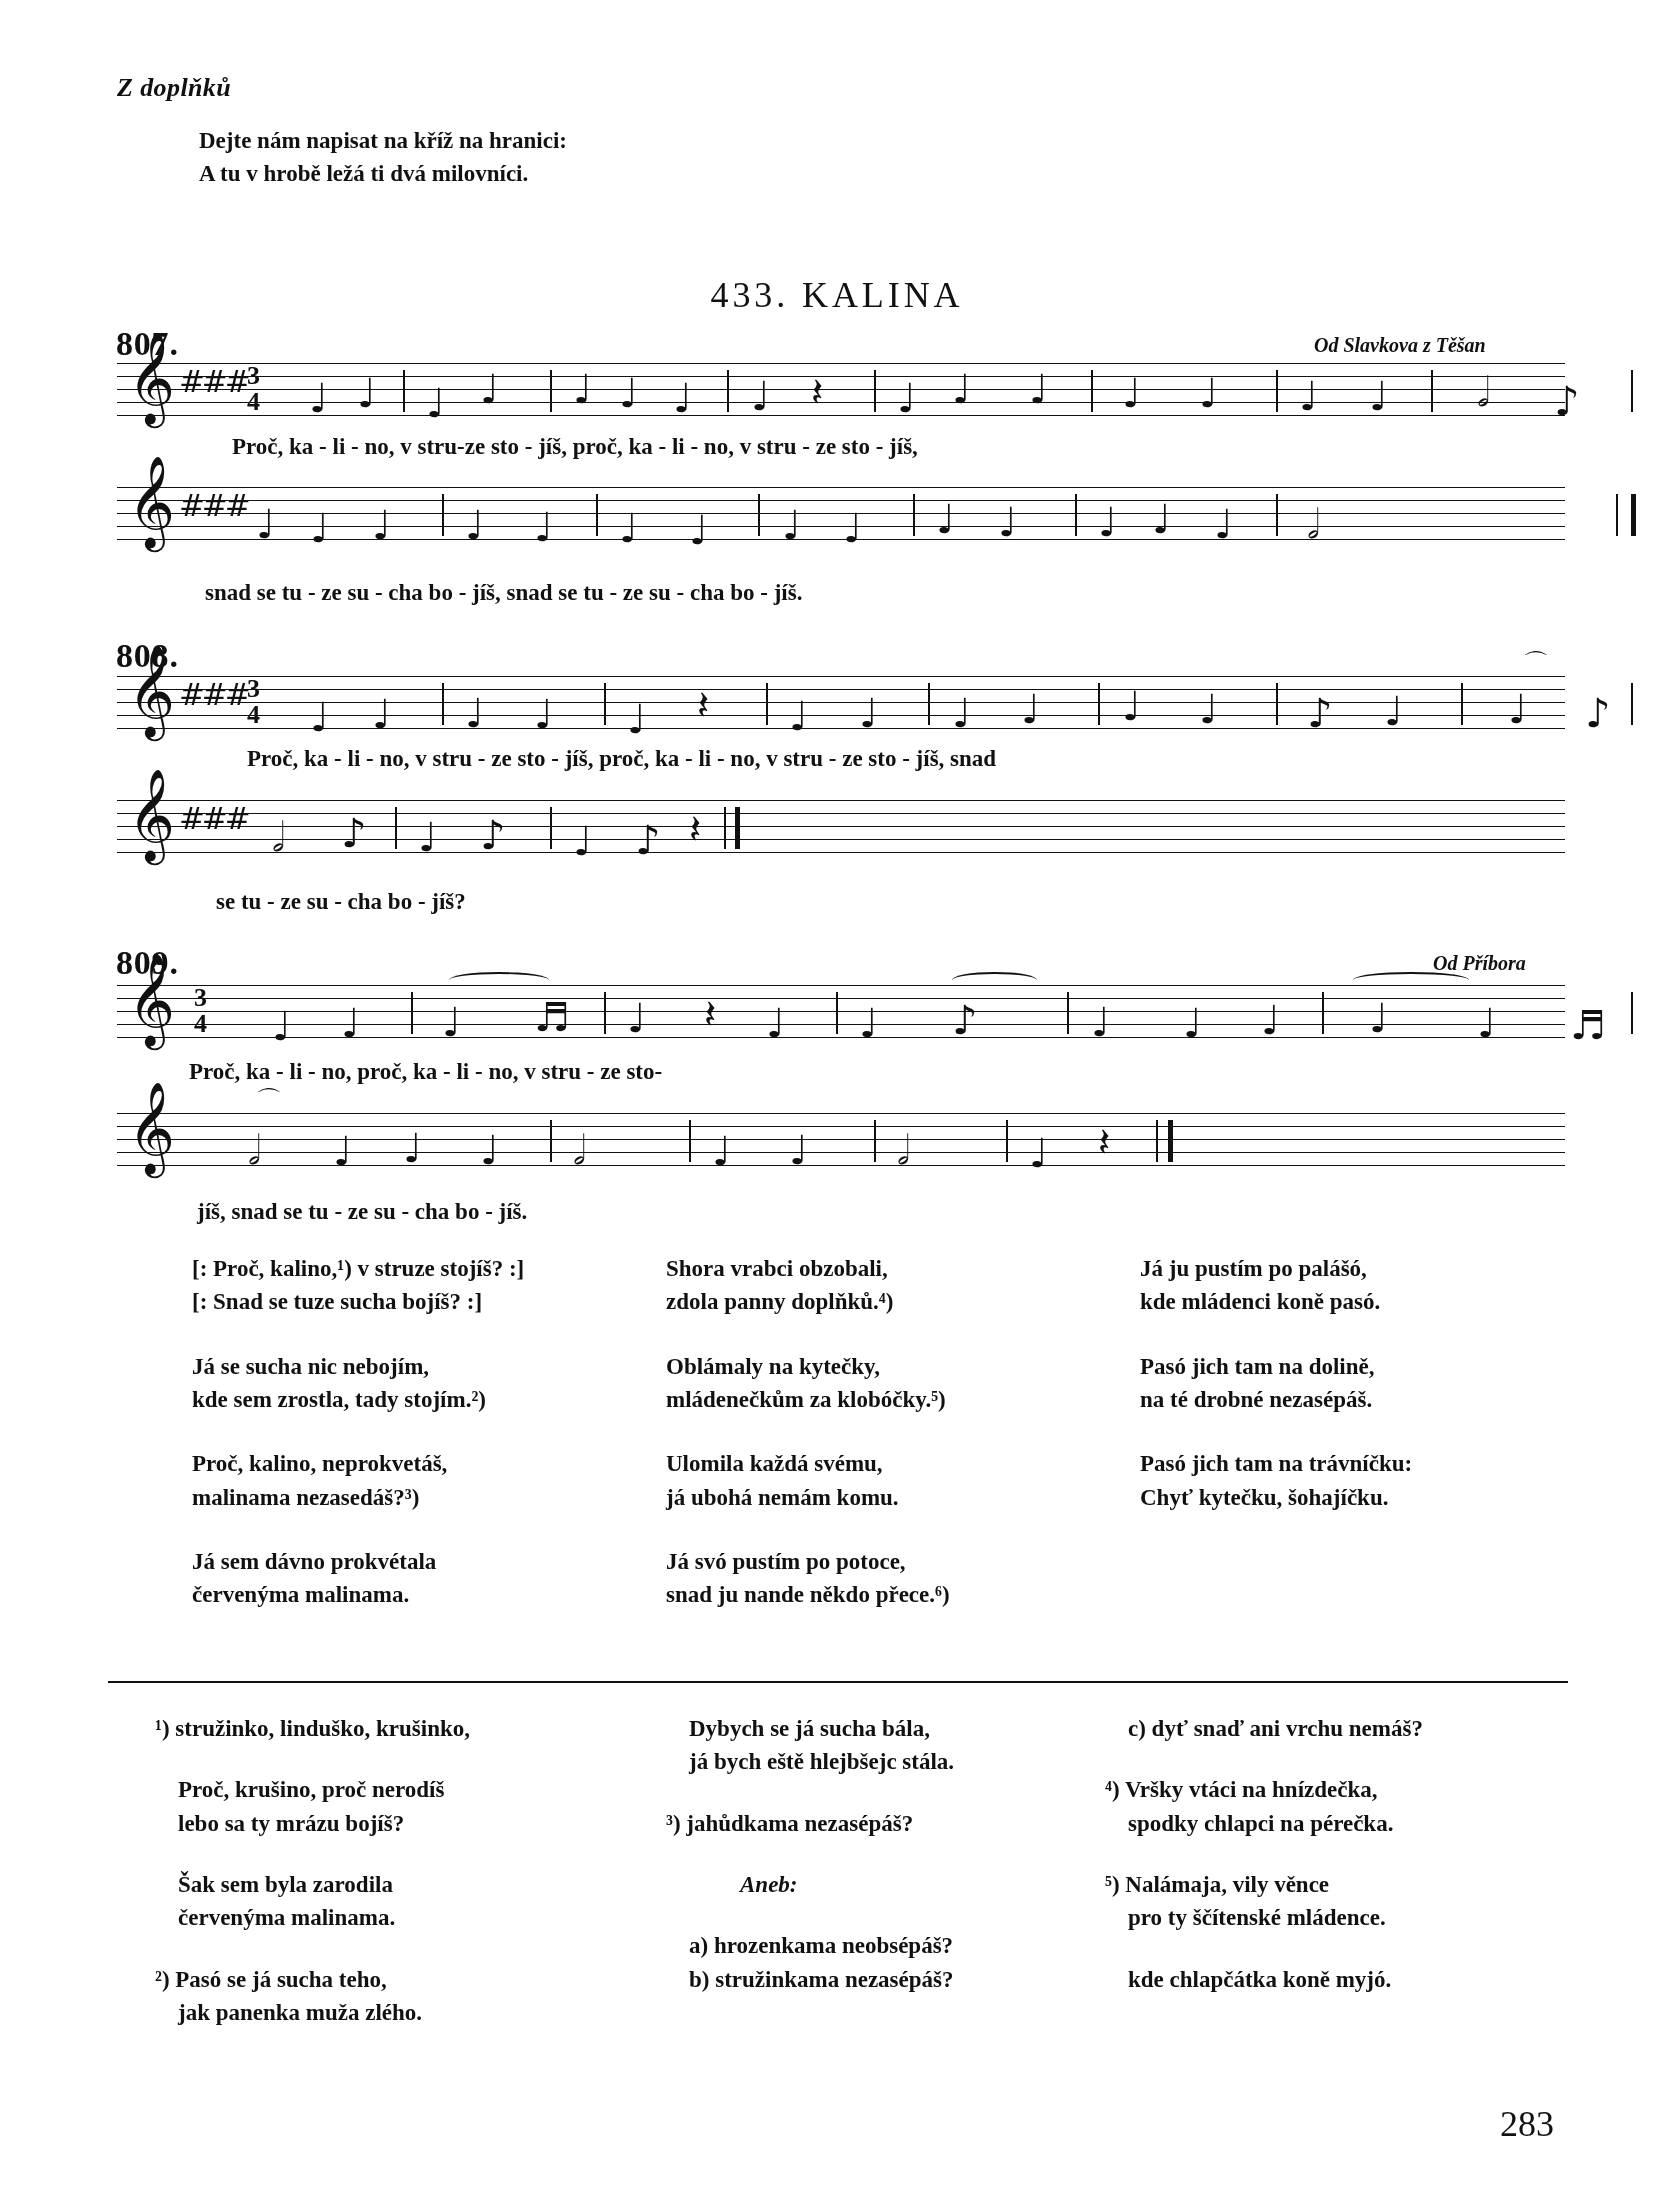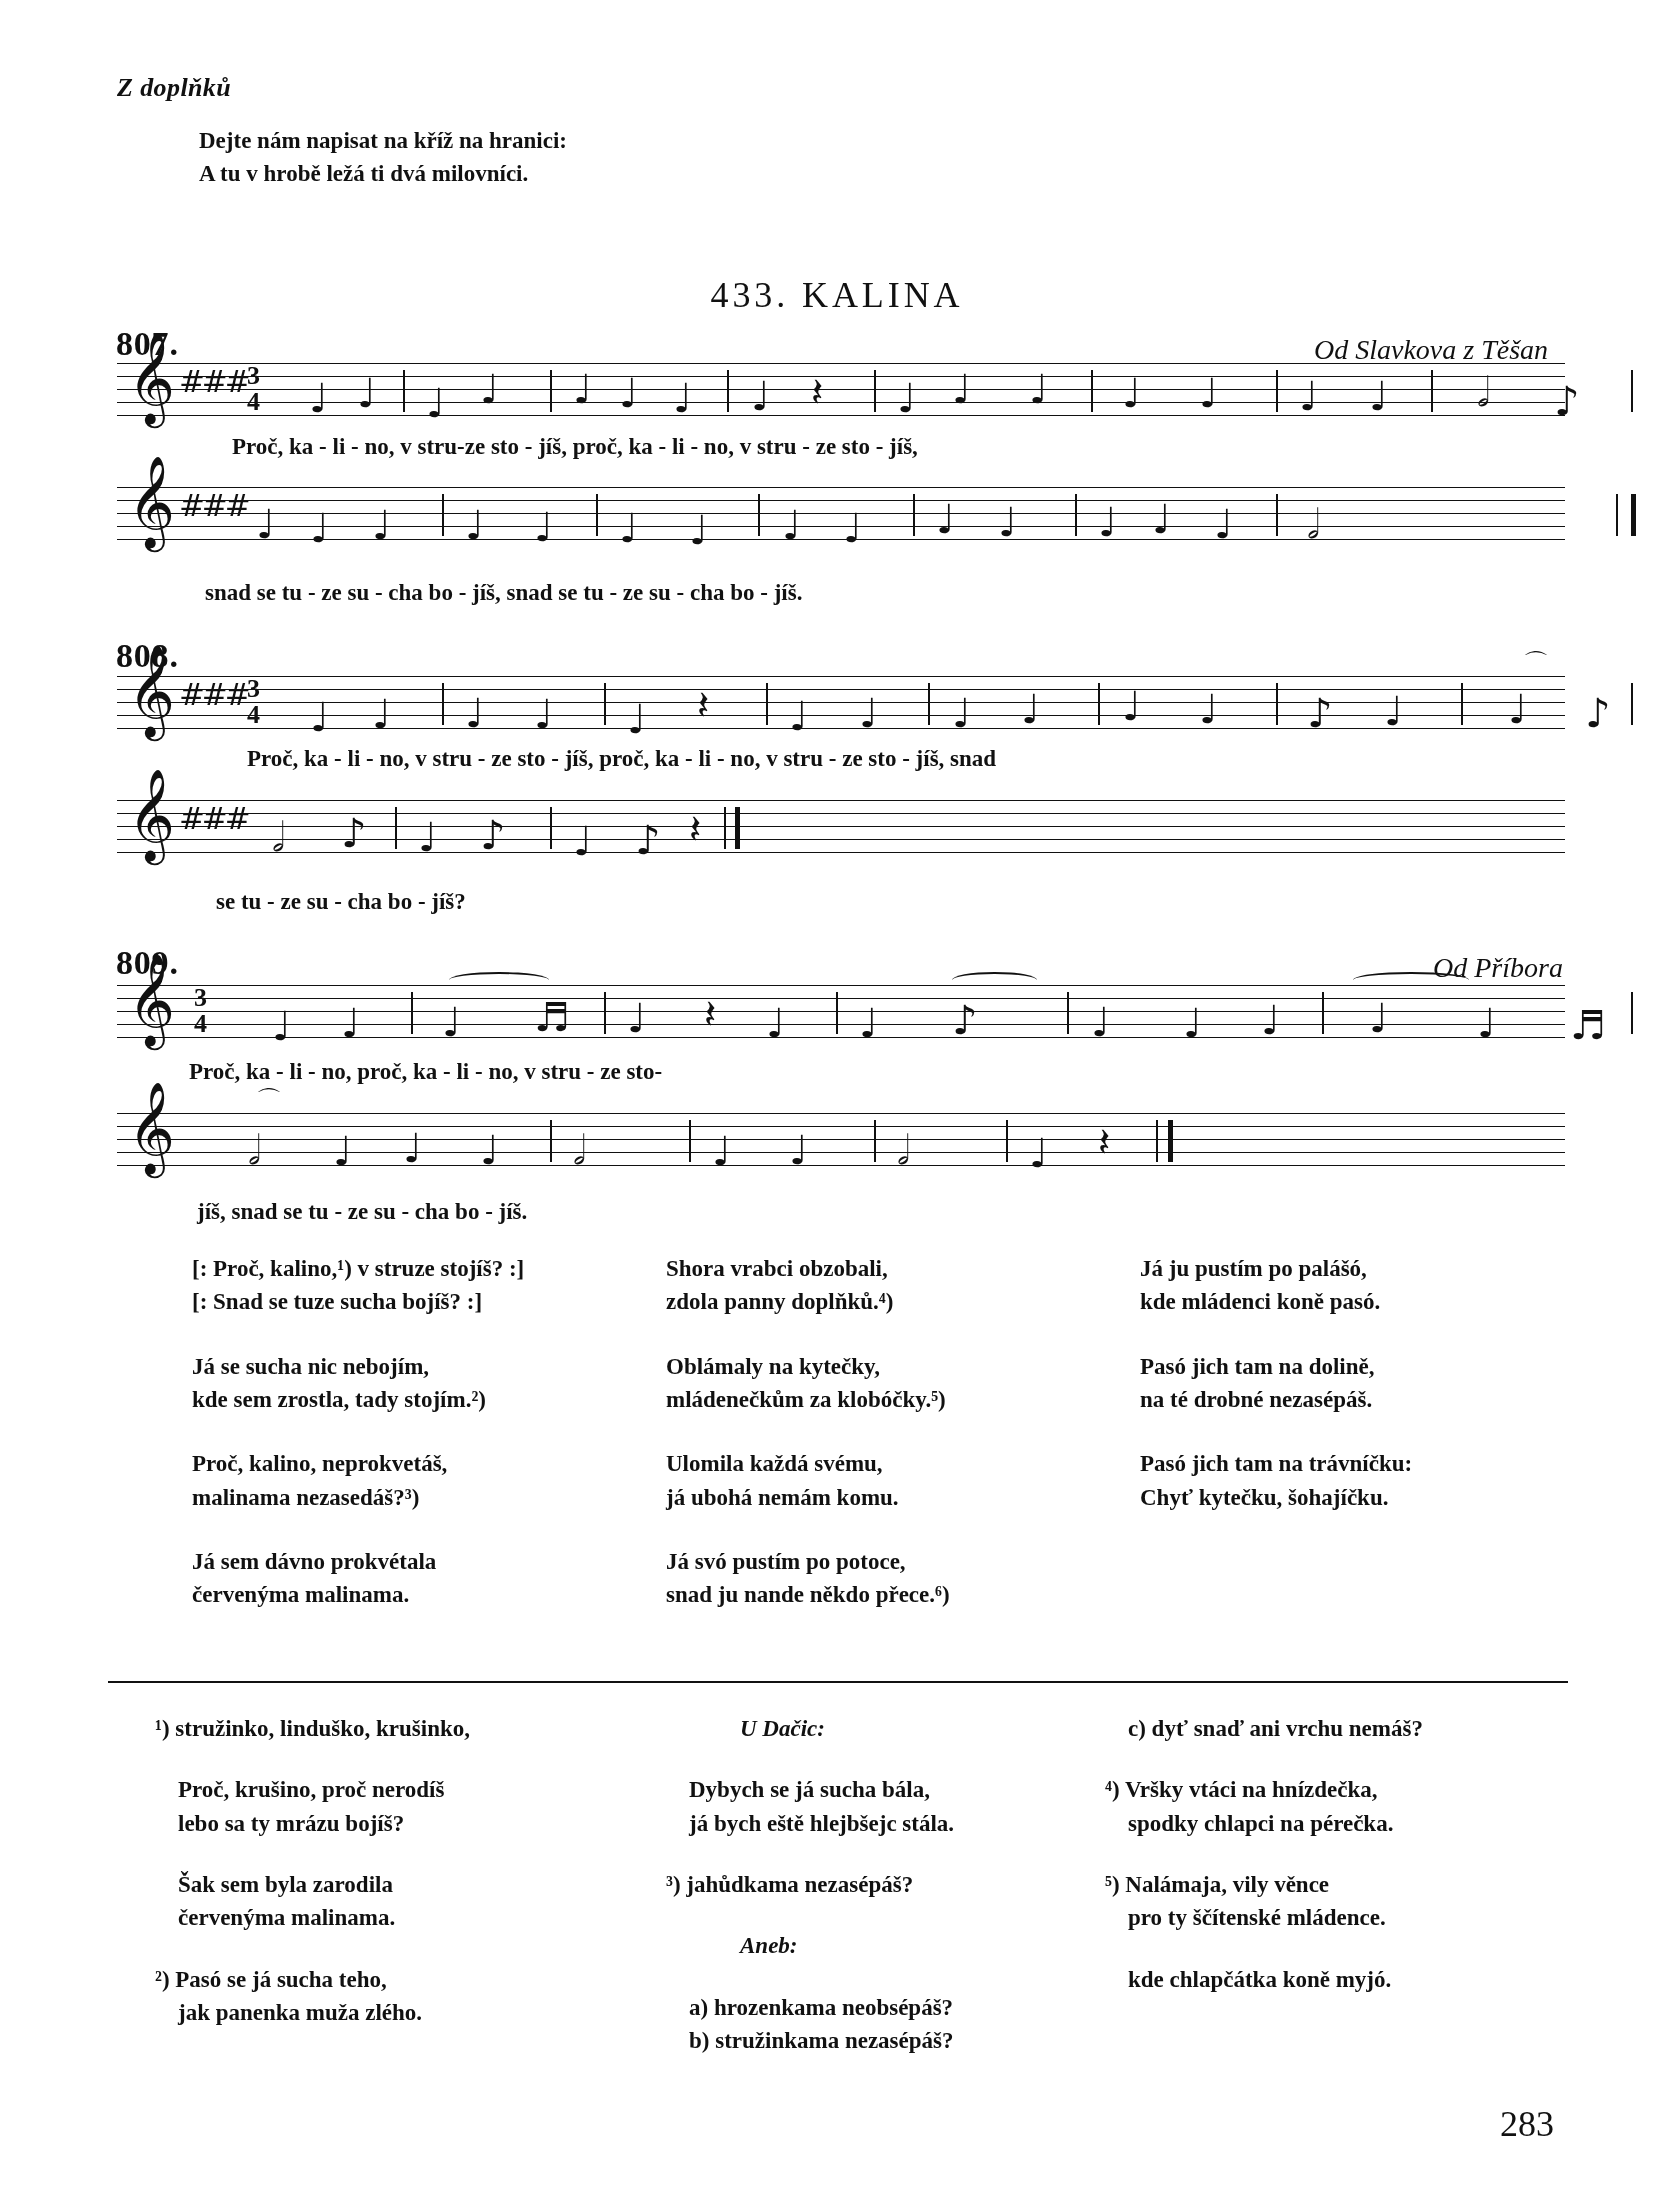--- a/index.html
+++ b/index.html
@@ -57,22 +57,22 @@
   .sysblock { position: absolute; }
   .stanza-num {
     position: absolute;
     font-size: 34px;
     font-weight: bold;
     letter-spacing: 0.8px;
   }
   .attrib {
     position: absolute;
     font-style: italic;
-    font-weight: normal;
-    font-size: 28px;
+    font-weight: bold;
+    font-size: 20px;
     white-space: nowrap;
   }
   .staff {
     position: absolute;
     border-top: 1.5px solid #111;
     border-bottom: 1.5px solid #111;
     box-sizing: border-box;
   }
   .staff .ln {
     position: absolute;
@@ -483,21 +483,20 @@
         <div>červenýma malinama.</div>
       </div>
       <div class="nitem">
         <div><span>²)</span>
         <span>Pasó se já sucha teho,</span></div>
         <div class="hang">jak panenka muža zlého.</div>
       </div>
     </div>
 
     <div class="ncol c2">
-      <div class="nitem center-it">U Dačic:</div>
       <div class="nitem" style="padding-left:23px;">
         <div>Dybych se já sucha bála,</div>
         <div>já bych eště hlejbšejc stála.</div>
       </div>
       <div class="nitem">
         <span>³)</span>
         <span>jahůdkama nezasépáš?</span>
       </div>
       <div class="nitem center-it">Aneb:</div>
       <div class="nitem" style="padding-left:23px;">

